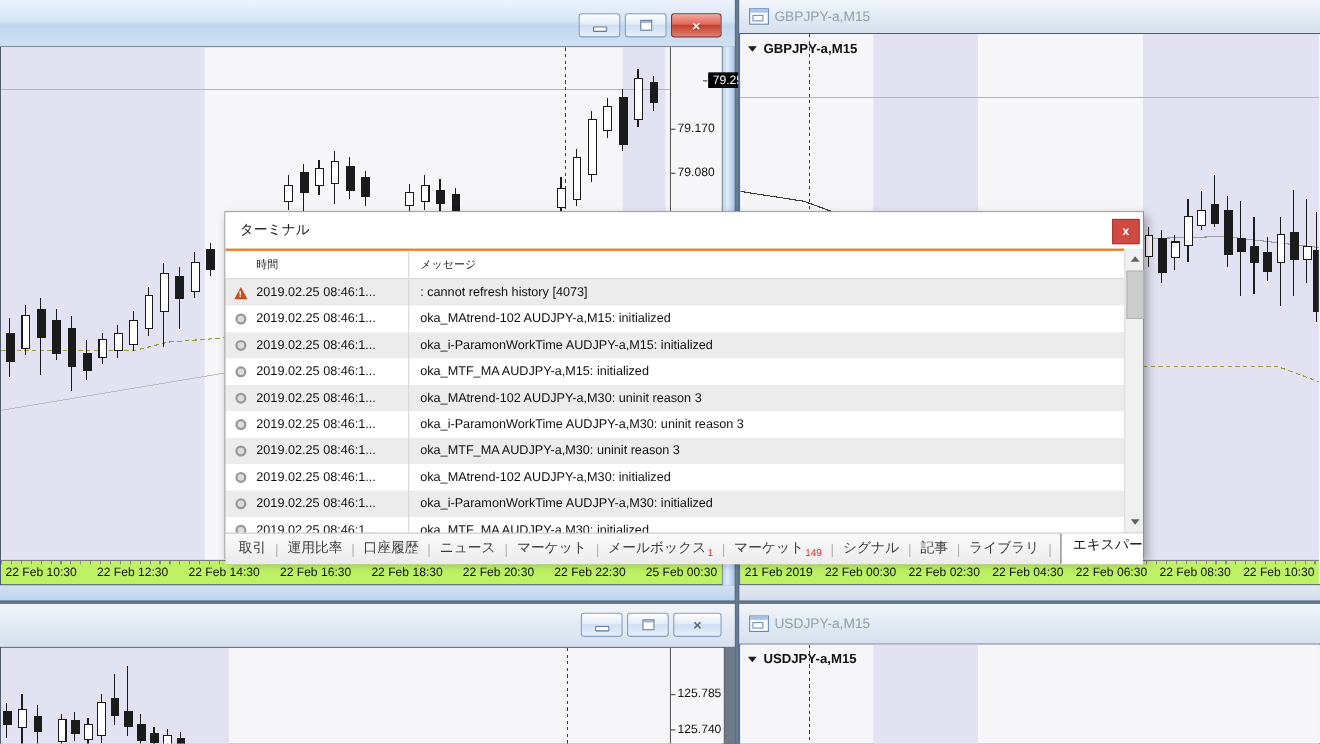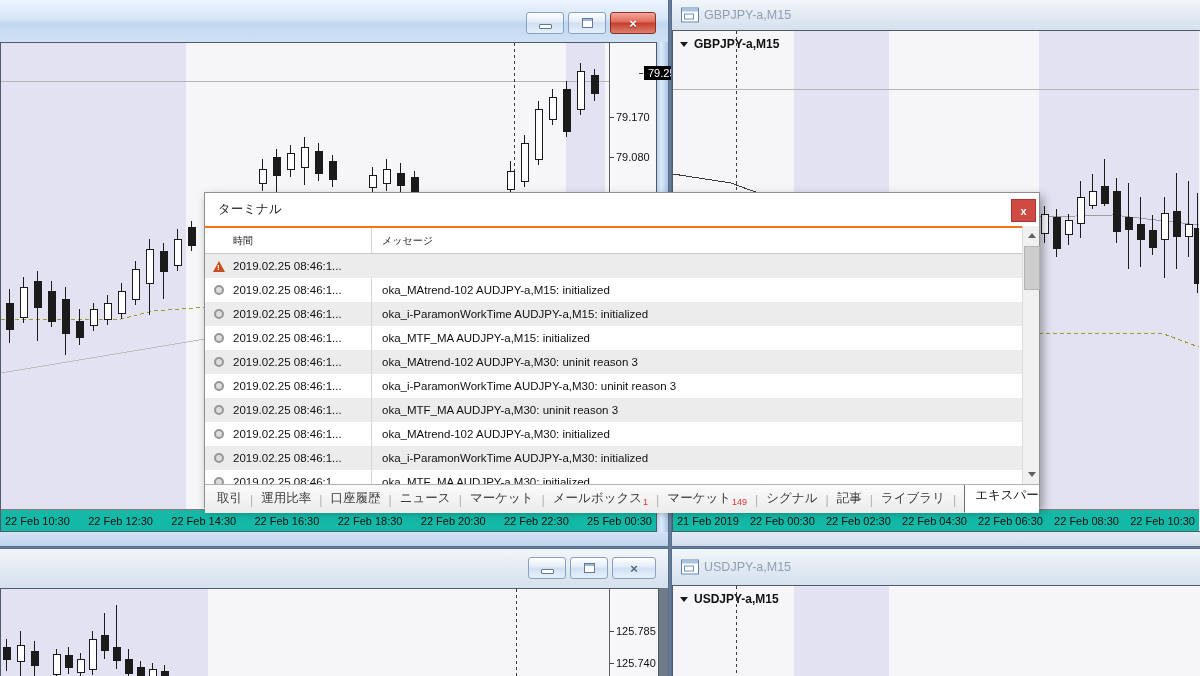--- a/index.html
+++ b/index.html
@@ -35,21 +35,21 @@
   .band{position:absolute;top:0;bottom:0;background:#e2e2f2;}
   .chart svg{position:absolute;left:0;top:0;}
   .chart-label{position:absolute;left:7px;top:6px;display:flex;align-items:center;gap:6px;
                font-size:12px;font-weight:bold;color:#101010;z-index:3;}
   .tri-down{width:0;height:0;border-left:4px solid transparent;border-right:4px solid transparent;
             border-top:5px solid #1b1b1b;}
   .paxis{position:relative;background:#f7f7f9;border-left:1px solid #5f5f5f;font-size:11px;color:#111;}
   .pl{position:absolute;left:6px;transform:translateY(-50%);white-space:nowrap;}
   .pl::before{content:"";position:absolute;left:-6px;top:50%;width:4px;height:1px;background:#444;}
   .pl.current{background:#000;color:#fff;padding:0 3px;border:1px solid #000;}
-  .taxis{grid-column:1/-1;position:relative;background:#14b8a6;border-top:1px solid #7d7d7d;
+  .taxis{grid-column:1/-1;position:relative;background:#bef264;border-top:1px solid #7d7d7d;
          font-size:11px;color:#101010;display:flex;justify-content:space-between;
          align-items:center;padding:0 4px;}
   .taxis::before{content:"";position:absolute;left:0;right:0;top:0;height:3px;
          background:repeating-linear-gradient(90deg,#8a8a8a 0 1px,transparent 1px 9px);}
   .frame-right{background:linear-gradient(90deg,#bcd3ec,#dcebfa 40%,#a9c4e4);}
   .frame-bottom{background:linear-gradient(#d3e2f4,#bed4ec);}
   .win-inactive .frame-right,.win-inactive .frame-bottom{background:linear-gradient(#e3eaf3,#d3dde9);}
 
   
   .term{position:absolute;left:204px;top:192px;width:836px;height:316px;z-index:20;
@@ -353,20 +353,21 @@
       <div class="col-icon"></div>
       <div class="col-time">時間</div>
       <div class="col-msg">メッセージ</div>
     </div>
     <div class="term-rows" id="term-rows">
         <div class="trow">
           <div class="col-icon">
             <span class="ic-warn"></span>
           </div>
           <div class="col-time">2019.02.25 08:46:1...</div>
+          <div class="col-msg">: cannot refresh history [4073]</div>
         </div>
         <div class="trow">
           <div class="col-icon">
             <span class="ic-info"></span>
           </div>
           <div class="col-time">2019.02.25 08:46:1...</div>
           <div class="col-msg">oka_MAtrend-102 AUDJPY-a,M15: initialized</div>
         </div>
         <div class="trow">
           <div class="col-icon">

